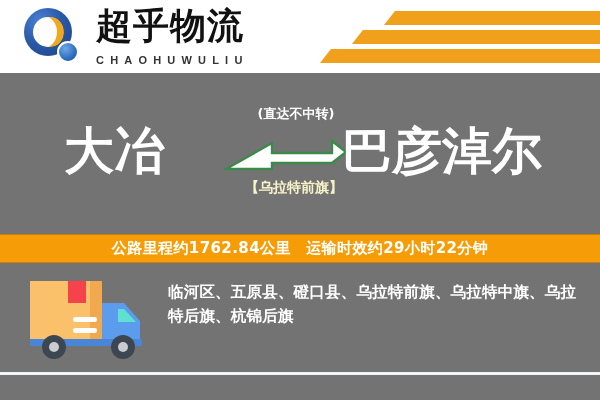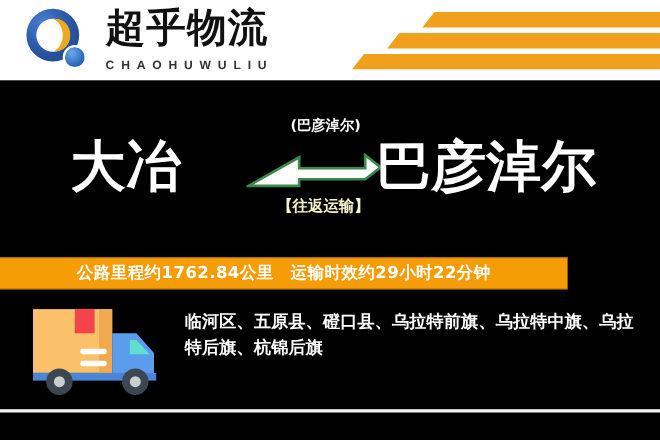--- a/index.html
+++ b/index.html
@@ -10,21 +10,21 @@
     width: 600px;
     height: 400px;
     overflow: hidden;
     font-family: "Liberation Sans", "DejaVu Sans", sans-serif;
     background: #2d5ba4;
   }
   .banner {
     position: relative;
     width: 600px;
     height: 400px;
-    background: #000000;
+    background: #737373;
     overflow: hidden;
   }
 
   
   .header {
     position: absolute;
     left: 0;
     top: 0;
     width: 600px;
     height: 73px;
@@ -186,21 +186,21 @@
     font-weight: bold;
     color: #f7f3c8;
     white-space: nowrap;
   }
 
   
   .infobar {
     position: absolute;
     left: 0;
     top: 234px;
-    width: 516px;
+    width: 600px;
     height: 29px;
     background: #f59c07;
     border-top: 1px solid #c9800a;
     border-bottom: 1px solid #c9800a;
     box-sizing: border-box;
     display: flex;
     align-items: center;
     justify-content: center;
   }
   .infobar-text {
@@ -273,27 +273,27 @@
       <div class="stripe s3"></div>
     </div>
 
   </div>
 
   <div class="route">
 
     <div class="city city-origin">大冶</div>
 
     <div class="arrow-wrap">
-      <div class="arrow-note-top">(巴彦淖尔)</div>
+      <div class="arrow-note-top">(直达不中转)</div>
 
       <svg class="arrow-svg" width="124" height="44" viewBox="0 0 124 44">
         <polygon points="2,36 48,10 48,20 108,20 108,8 122,19 108,30 48,30 48,36" fill="#ffffff" stroke="#3c8a4a" stroke-width="2.4" stroke-linejoin="miter"></polygon>
       </svg>
 
-      <div class="arrow-note-bottom">【往返运输】</div>
+      <div class="arrow-note-bottom">【乌拉特前旗】</div>
     </div>
 
     <div class="city city-dest">巴彦淖尔</div>
 
   </div>
 
   <div class="infobar">
     <div class="infobar-text">公路里程约1762.84公里　运输时效约29小时22分钟</div>
   </div>
 

